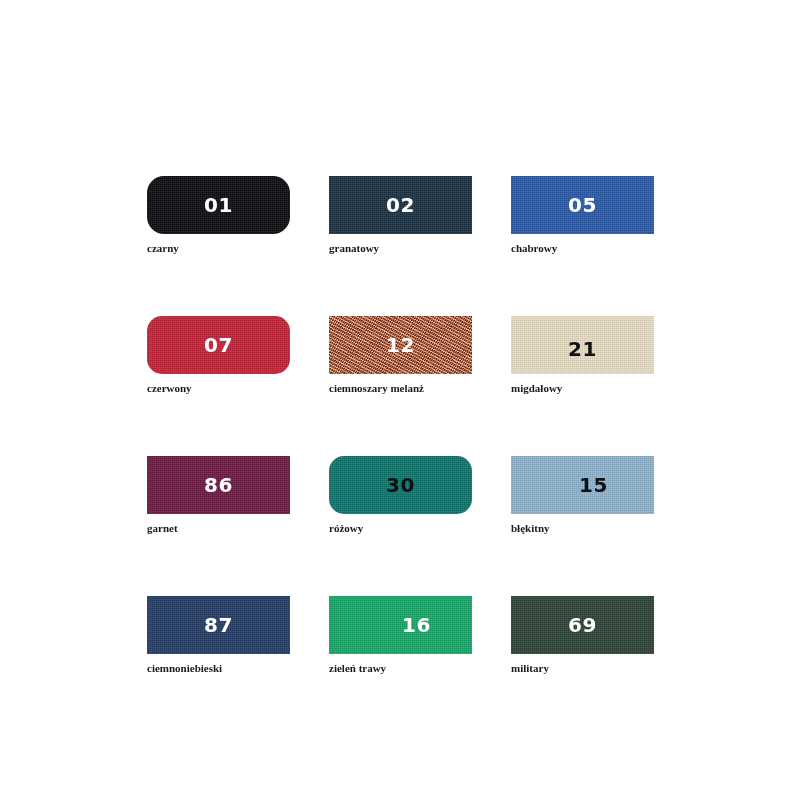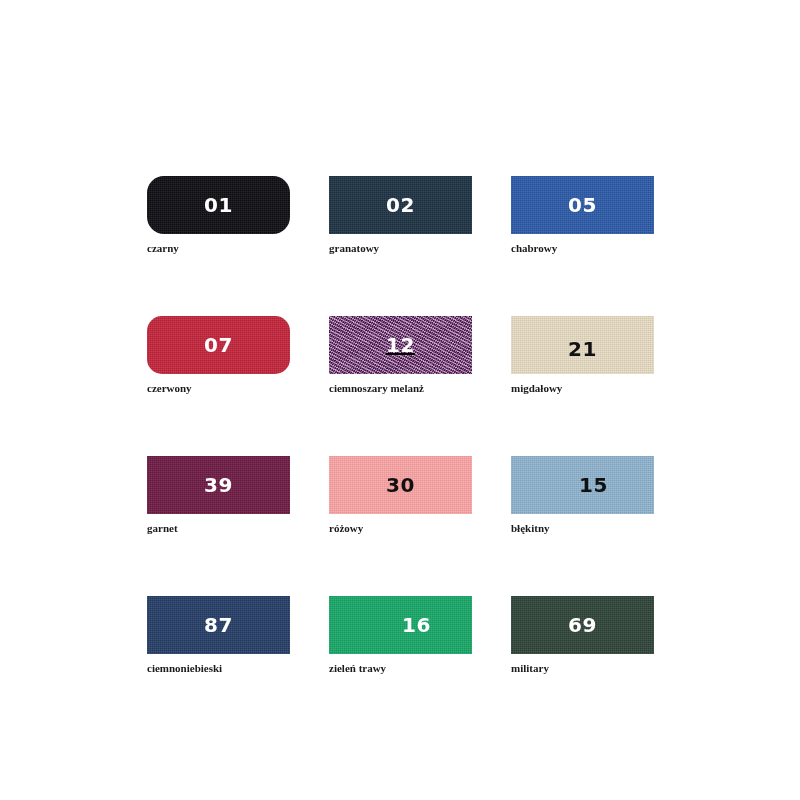--- a/index.html
+++ b/index.html
@@ -108,39 +108,39 @@
         </div>
         <div class="swatch-label">chabrowy</div>
       </div>
       <div class="swatch-cell">
         <div class="swatch-chip" style="background-color: rgb(196, 36, 58); border-radius: 15px;">
           <span class="swatch-code" style="color: rgb(255, 255, 255);">07</span>
         </div>
         <div class="swatch-label">czerwony</div>
       </div>
       <div class="swatch-cell">
-        <div class="swatch-chip melange" style="background-color: #701a75; text-decoration: underline;">
+        <div class="swatch-chip melange" style="background-color: #c2410c;">
           <span class="swatch-code" style="color: rgb(255, 255, 255);">12</span>
         </div>
         <div class="swatch-label">ciemnoszary melanż</div>
       </div>
       <div class="swatch-cell">
         <div class="swatch-chip" style="background-color: rgb(232, 221, 196);">
           <span class="swatch-code" style="color: rgb(17, 17, 17); margin-top: 8px;">21</span>
         </div>
         <div class="swatch-label">migdałowy</div>
       </div>
       <div class="swatch-cell">
         <div class="swatch-chip" style="background-color: rgb(110, 26, 67);">
-          <span class="swatch-code" style="color: rgb(255, 255, 255);">39</span>
+          <span class="swatch-code" style="color: rgb(255, 255, 255);">86</span>
         </div>
         <div class="swatch-label">garnet</div>
       </div>
       <div class="swatch-cell">
-        <div class="swatch-chip" style="background-color: #fca5a5;">
+        <div class="swatch-chip" style="background-color: #0f766e; border-radius: 15px;">
           <span class="swatch-code" style="color: rgb(17, 17, 17);">30</span>
         </div>
         <div class="swatch-label">różowy</div>
       </div>
       <div class="swatch-cell">
         <div class="swatch-chip" style="background-color: rgb(143, 180, 207);">
           <span class="swatch-code" style="color: rgb(17, 17, 17); margin-left: 22px;">15</span>
         </div>
         <div class="swatch-label">błękitny</div>
       </div>

